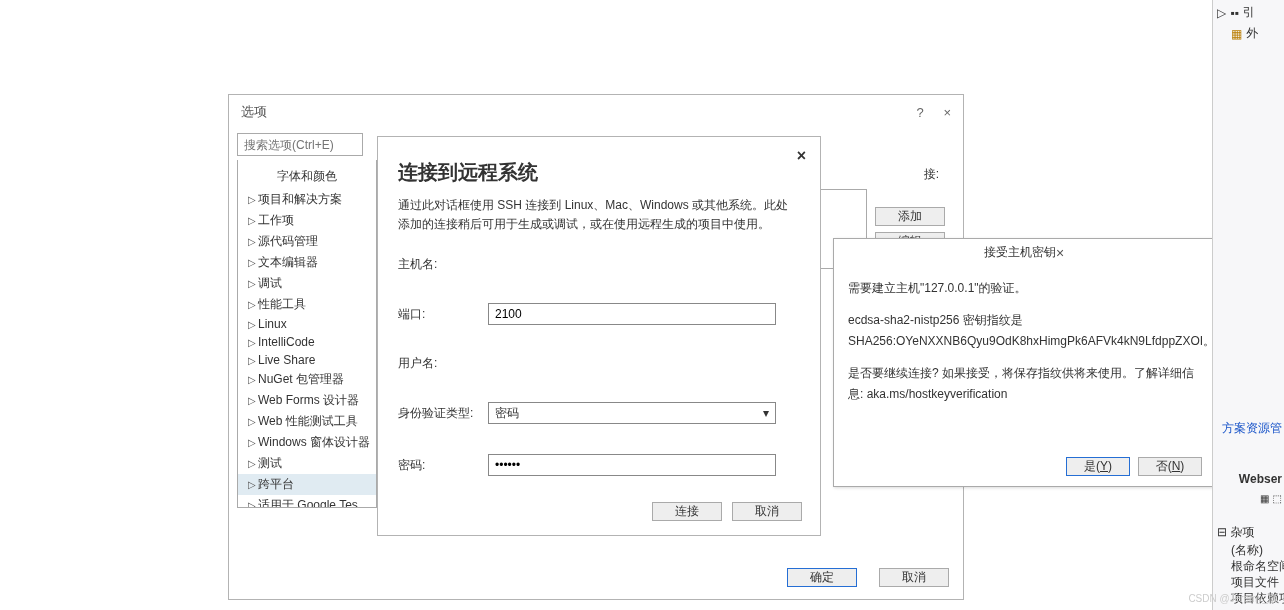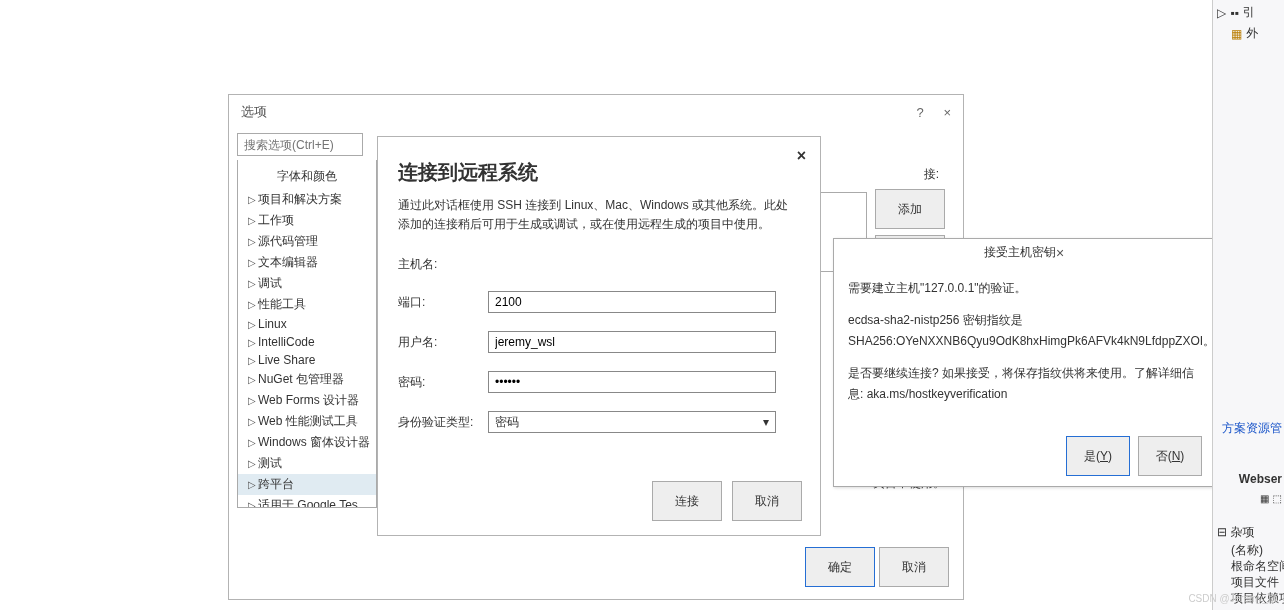--- a/index.html
+++ b/index.html
@@ -13,31 +13,31 @@
 .search-box input { width: 126px; height: 23px; border: 1px solid #aaa; padding: 2px 6px; font-size: 12px; }
 .options-body { display: flex; padding: 0 8px 8px 8px; gap: 0; }
 .sidebar { width: 140px; border: 1px solid #aaa; border-top: none; height: 348px; overflow: hidden; padding-top: 4px; }
 .sidebar .hdr { text-align: center; padding: 4px 0; font-size: 12px; }
 .sidebar .item { display: flex; align-items: center; padding: 2px 4px 2px 10px; font-size: 12px; white-space: nowrap; }
 .sidebar .item .arr { width: 10px; font-size: 10px; color: #555; }
 .sidebar .item.selected { background: #e0ebf2; }
 .content-pane { flex: 1; padding: 6px 10px; }
 .content-row { display: flex; align-items: center; margin-bottom: 6px; }
 .content-row .lbl { white-space: nowrap; }
-.btn { min-width: 70px; height: 40px; border: 1px solid #aaa; background: #eee; font-size: 12px; cursor: default; display: inline-flex; align-items: center; justify-content: center; }
+.btn { min-width: 70px; height: 19px; border: 1px solid #aaa; background: #eee; font-size: 12px; cursor: default; display: inline-flex; align-items: center; justify-content: center; }
 .btn.blue { border: 1px solid #256ed4; }
 .buttons-stack { display: flex; flex-direction: column; gap: 6px; margin-left: auto; }
-.options-footer { position: absolute; bottom: 12px; right: 14px; display: flex; gap: 4px; margin-top: 28px; }
+.options-footer { position: absolute; bottom: 12px; right: 14px; display: flex; gap: 22px; margin-top: 28px; }
 
 
 .connect-modal { position: absolute; left: 377px; top: 136px; width: 444px; height: 400px; background: #fff; border: 1px solid #b3b3b3; padding: 16px 20px; }
 .connect-modal .close { position: absolute; right: 14px; top: 10px; font-size: 16px; font-weight: bold; color: #333; }
 .connect-modal h1 { font-size: 20px; font-weight: 600; margin: 6px 0 10px 0; }
 .connect-modal .desc { font-size: 12px; line-height: 1.6; margin-bottom: 22px; }
-.form-row { display: flex; align-items: center; margin-bottom: 18px; }
+.form-row { display: flex; align-items: center; margin-bottom: 30px; }
 .form-row .flbl { width: 90px; font-size: 12px; }
 .form-row input, .form-row .select { width: 288px; height: 22px; border: 1px solid #888; padding: 0 6px; font-size: 12px; }
 .form-row .select { display: flex; justify-content: space-between; align-items: center; }
 .connect-footer { position: absolute; bottom: 14px; right: 18px; display: flex; gap: 10px; }
 
 
 .hostkey-dialog { position: absolute; left: 833px; top: 238px; width: 382px; height: 249px; background: #fff; border: 1px solid #aaa; box-shadow: 1px 1px 3px rgba(0,0,0,0.15); }
 .hostkey-title { padding: 5px 8px; display: flex; justify-content: center; align-items: center; font-size: 12px; border-bottom: 0; }
 .hostkey-title .x { color: #555; font-size: 14px; }
 .hostkey-body { padding: 12px 14px; font-size: 12px; line-height: 1.7; }
@@ -166,32 +166,31 @@
   <div class="desc">通过此对话框使用 SSH 连接到 Linux、Mac、Windows 或其他系统。此处添加的连接稍后可用于生成或调试，或在使用远程生成的项目中使用。</div>
   <div class="form-row">
     <div class="flbl">主机名:</div>
   </div>
   <div class="form-row">
     <div class="flbl">端口:</div>
     <input value="2100" style="">
   </div>
   <div class="form-row">
     <div class="flbl">用户名:</div>
-    <input value="jeremy_wsl" style="">
-  </div>
-  <div class="form-row">
-    <div class="flbl">密码:</div>
-    <input type="text" value="••••••" style="">
   </div>
   <div class="form-row">
     <div class="flbl">身份验证类型:</div>
     <div class="select">
       <span>密码</span>
       <span>▾</span>
     </div>
+  </div>
+  <div class="form-row">
+    <div class="flbl">密码:</div>
+    <input type="text" value="••••••" style="">
   </div>
   <div class="connect-footer">
     <div class="btn">连接</div>
     <div class="btn">取消</div>
   </div>
 </div>
 
 <div class="hostkey-dialog">
   <div class="hostkey-title">
     <span>接受主机密钥</span>

